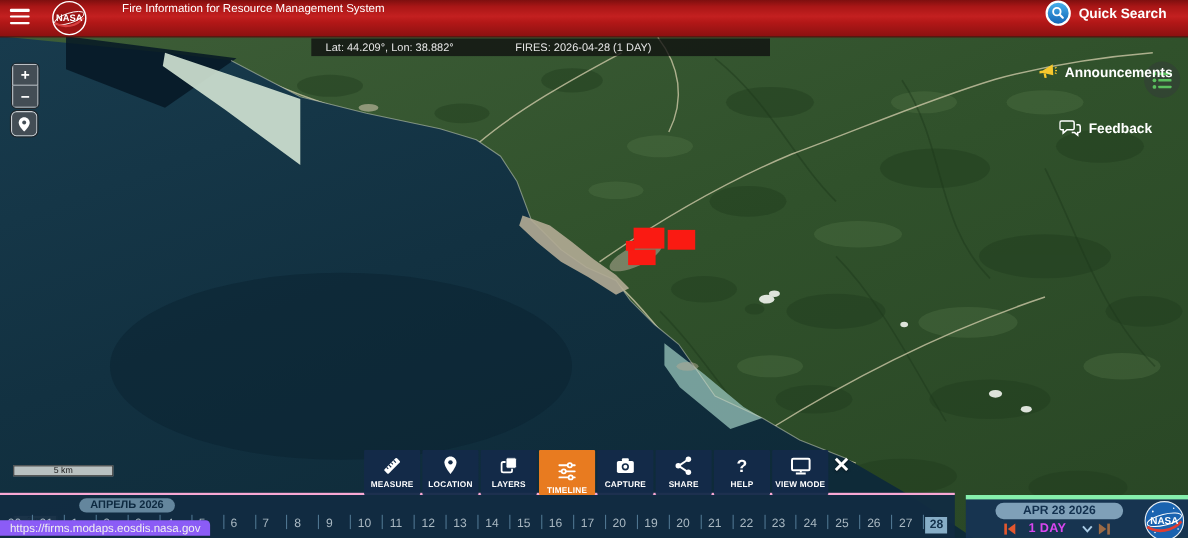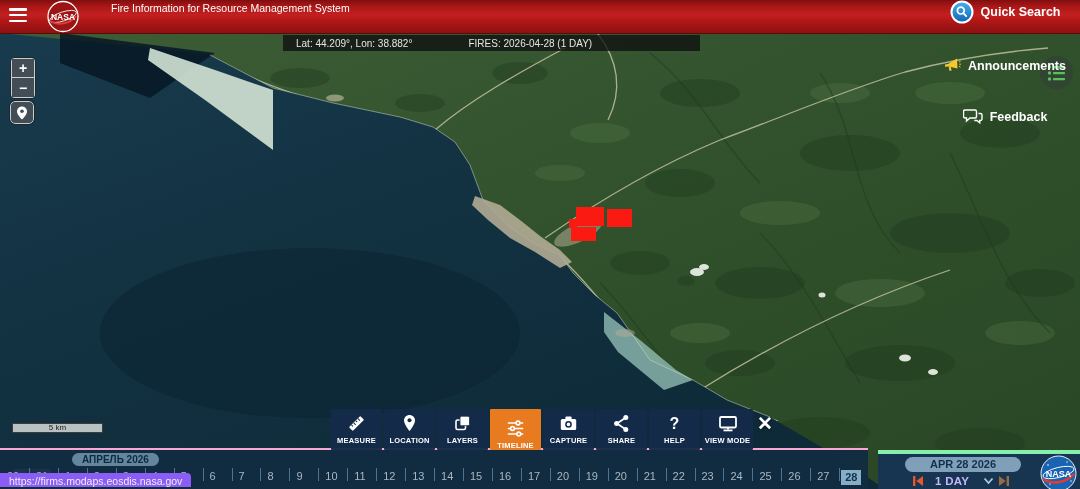--- a/index.html
+++ b/index.html
@@ -72,21 +72,21 @@
   .day::before{content:"";position:absolute;left:0;top:1px;width:1px;height:13px;background:#4e7590;}
   .day:first-child::before{display:none;}
   .day .num{margin-left:7px;display:inline-block;}
   .day.active .num{background:#87aec7;color:#14324c;font-weight:bold;padding:1px 4px 2px;margin-left:2px;}
 
   
   .dpanel{position:absolute;left:878px;right:0;top:450px;height:39px;box-sizing:border-box;
           background:rgba(23,52,82,.97);border-top:4px solid #86efac;z-index:24;}
   .datepill{position:absolute;left:27px;top:3px;width:116px;height:15px;line-height:15px;background:#7fa0b8;
             border-radius:8px;color:#12304e;font-size:11px;font-weight:bold;text-align:center;}
-  .dctrl{position:absolute;left:34px;top:21px;display:flex;align-items:center;color:#c4b5fd;}
+  .dctrl{position:absolute;left:34px;top:21px;display:flex;align-items:center;color:#d946ef;}
   .dctrl .interval{font-size:11.5px;font-weight:bold;margin:0 14px 0 11px;letter-spacing:.3px;}
   .nasafoot{position:absolute;right:3px;top:1px;}
 
   
   .urltip{position:absolute;left:0;top:473px;height:14px;line-height:16px;background:#8b5cf6;color:#f0f0f0;
           font-size:10.5px;padding:0 9px;border-top-right-radius:4px;z-index:40;}
 </style>
 </head>
 <body>
 

